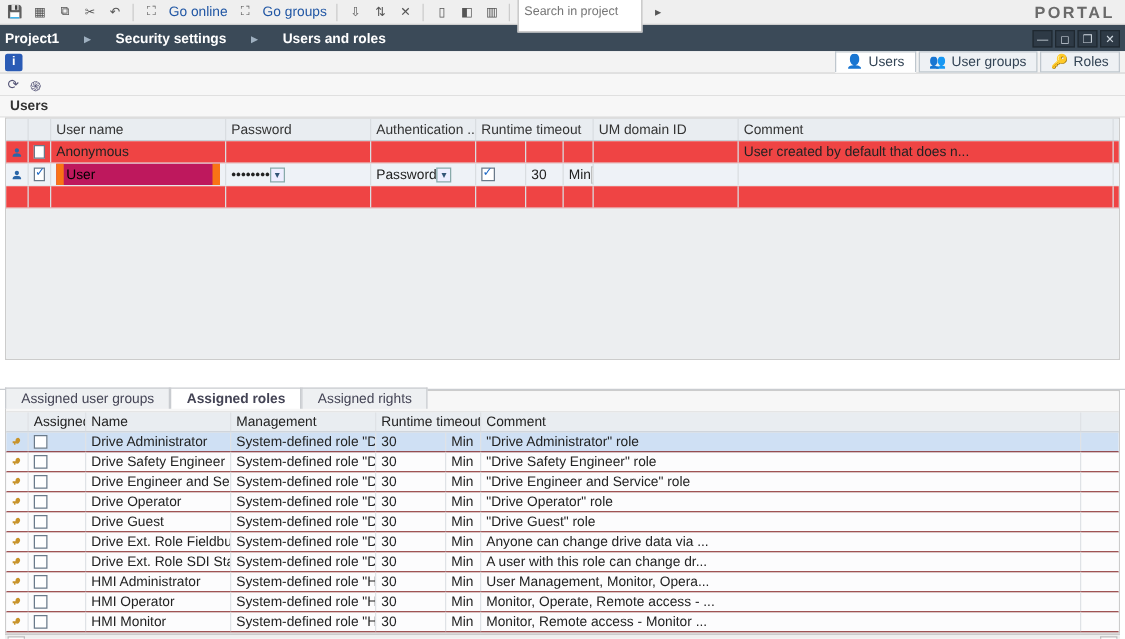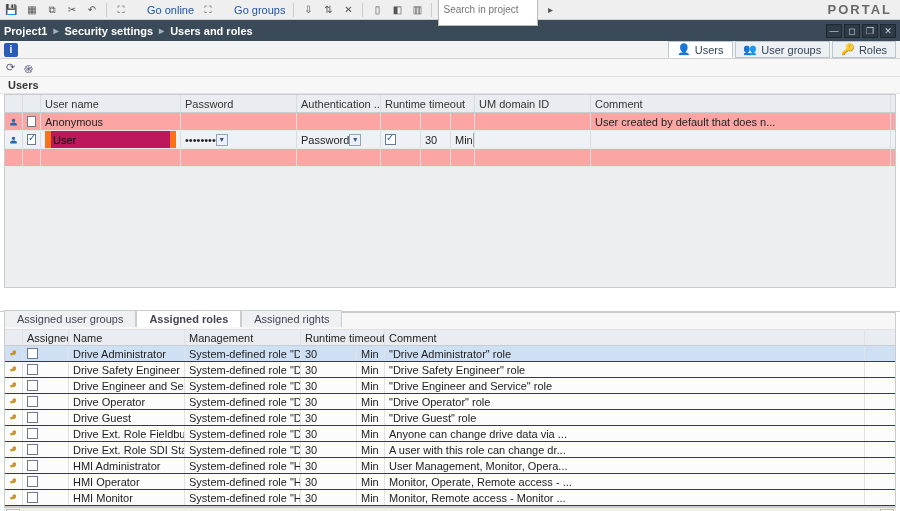--- a/index.html
+++ b/index.html
@@ -1,41 +1,41 @@
 <!DOCTYPE html>
 <html><head>
 <meta charset="utf-8">
 <style>
 * { box-sizing: border-box; margin: 0; padding: 0; font-family: "Segoe UI", Tahoma, sans-serif; font-size: 11px; }
 body { background: #fff; width: 900px; height: 511px; overflow: hidden; color: #222; }
 .topbar { height: 20px; background: #efefef; border-bottom: 1px solid #cfcfcf; display: flex; align-items: center; padding: 0 4px; gap: 4px; position: relative; }
 .topbar .ico { width: 16px; height: 16px; display: inline-flex; align-items: center; justify-content: center; color: #555; font-size: 10px; }
 .topbar .sep { width: 1px; height: 14px; background: #ccc; margin: 0 2px; }
-.topbar .link { color: #2056a4; cursor: pointer; padding: 0 2px; margin-left: 12px; }
+.topbar .link { color: #2056a4; cursor: pointer; padding: 0 2px; }
 .topbar .search { background: #fff; border: 1px solid #bbb; padding: 1px 4px; width: 100px; height: 32px; font-size: 10px; color: #888; }
 .topbar .portal { position: absolute; right: 8px; top: 2px; color: #6a6a6a; font-size: 13px; letter-spacing: 2px; font-weight: 600; }
 .breadcrumb { height: 21px; background: #3b4a58; color: #fff; display: flex; align-items: center; justify-content: space-between; padding: 0 4px; }
-.breadcrumb .crumbs { display: flex; align-items: center; gap: 6px; font-weight: 600; font-size: 11px; }
+.breadcrumb .crumbs { display: flex; align-items: center; gap: 20px; font-weight: 600; font-size: 11px; }
 .breadcrumb .crumbs .chev { color: #9fb0c0; font-size: 10px; }
 .breadcrumb .winbtns { display: flex; gap: 2px; }
 .breadcrumb .winbtns span { width: 16px; height: 14px; background: #2e3a46; display: inline-flex; align-items: center; justify-content: center; color: #cfd7df; font-size: 9px; cursor: pointer; border:1px solid #1f2830;}
 .subbar { height: 18px; background: #f3f3f3; border-bottom: 1px solid #d0d0d0; display: flex; align-items: center; justify-content: space-between; padding: 0 4px; }
 .subbar .left { display: flex; gap: 4px; align-items: center; }
 .subbar .info { width: 14px; height: 14px; background: #2a5bb5; color: #fff; border-radius: 2px; display:inline-flex; align-items:center; justify-content:center; font-weight:700; font-size:10px;}
 .subbar .right { display: flex; gap: 2px; }
 .subbar .tab { border: 1px solid #bfc7ce; background: #eef1f4; padding: 1px 8px; display:flex; align-items:center; gap:4px; cursor:pointer; color:#345; }
 .subbar .tab.active { background: #fff; border-bottom-color: #fff; }
 .toolrow { height: 18px; background:#f7f7f7; border-bottom:1px solid #e0e0e0; display:flex; align-items:center; padding:0 6px; gap:4px;}
 .toolrow .ti { width:14px; height:14px; color:#557; font-size:11px; cursor:pointer;}
 .section-title { padding: 2px 8px; font-weight:700; color:#333; background:#f7f7f7; border-bottom:1px solid #e3e3e3;}
 .users-grid { border:1px solid #ccc; margin:0 4px; }
 .ug-head, .ug-row { display:grid; grid-template-columns: 18px 18px 140px 116px 84px 40px 30px 24px 116px 300px; align-items:center; height:18px;}
 .ug-head { background:#e9edf1; border-bottom:1px solid #c7cdd3; color:#333; }
 .ug-head > div, .ug-row > div { padding:0 4px; border-right:1px solid #d9dde1; overflow:hidden; white-space:nowrap; text-overflow:ellipsis; height:100%; display:flex; align-items:center;}
-.ug-row { background:#fca5a5; border-bottom:1px solid #e6e8ea;}
+.ug-row { background:#ef4444; border-bottom:1px solid #e6e8ea;}
 .ug-row.selected { background:#eef2f7; }
 .ug-row .icon-cell svg { width:12px; height:12px;}
 .ug-row input[type=text]{ width:100%; border:6px solid #f97316; height:15px; padding:18px 2px; background:#be185d;}
 .ug-row .dd { width:12px; height:12px; border:1px solid #8aa; background:#eef; display:inline-flex; align-items:center; justify-content:center; font-size:8px; color:#357; cursor:pointer;}
 .ug-row .spinner { width:14px; height:14px; border:1px solid #aaa; background:#fff; display:inline-flex; flex-direction:column; justify-content:center;}
 .ug-row .spinner span{height:5px; font-size:6px; text-align:center; line-height:5px;color:#555;}
 .add-row { color:#888; font-style:italic;}
 .users-body { height:120px; background:#eceef0;}
 .midtabs { display:flex; gap:0; margin-top:6px; padding:0 4px; border-bottom:1px solid #c9ccd0;}
 .midtabs .mt { border:1px solid #c9ccd0; border-bottom:none; background:#eef0f2; padding:2px 12px; cursor:pointer; color:#445; position:relative; top:16px;}

